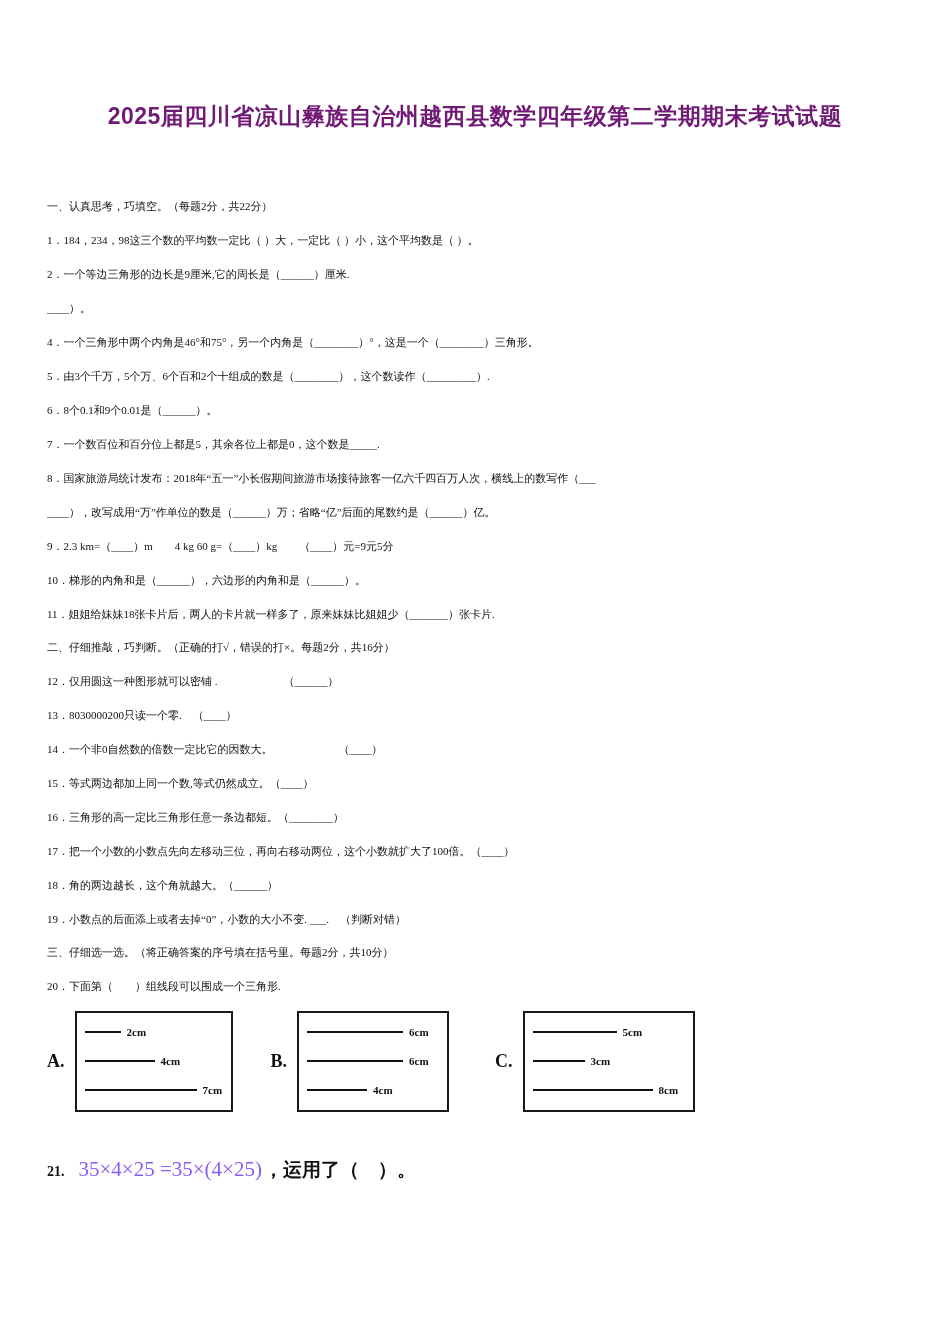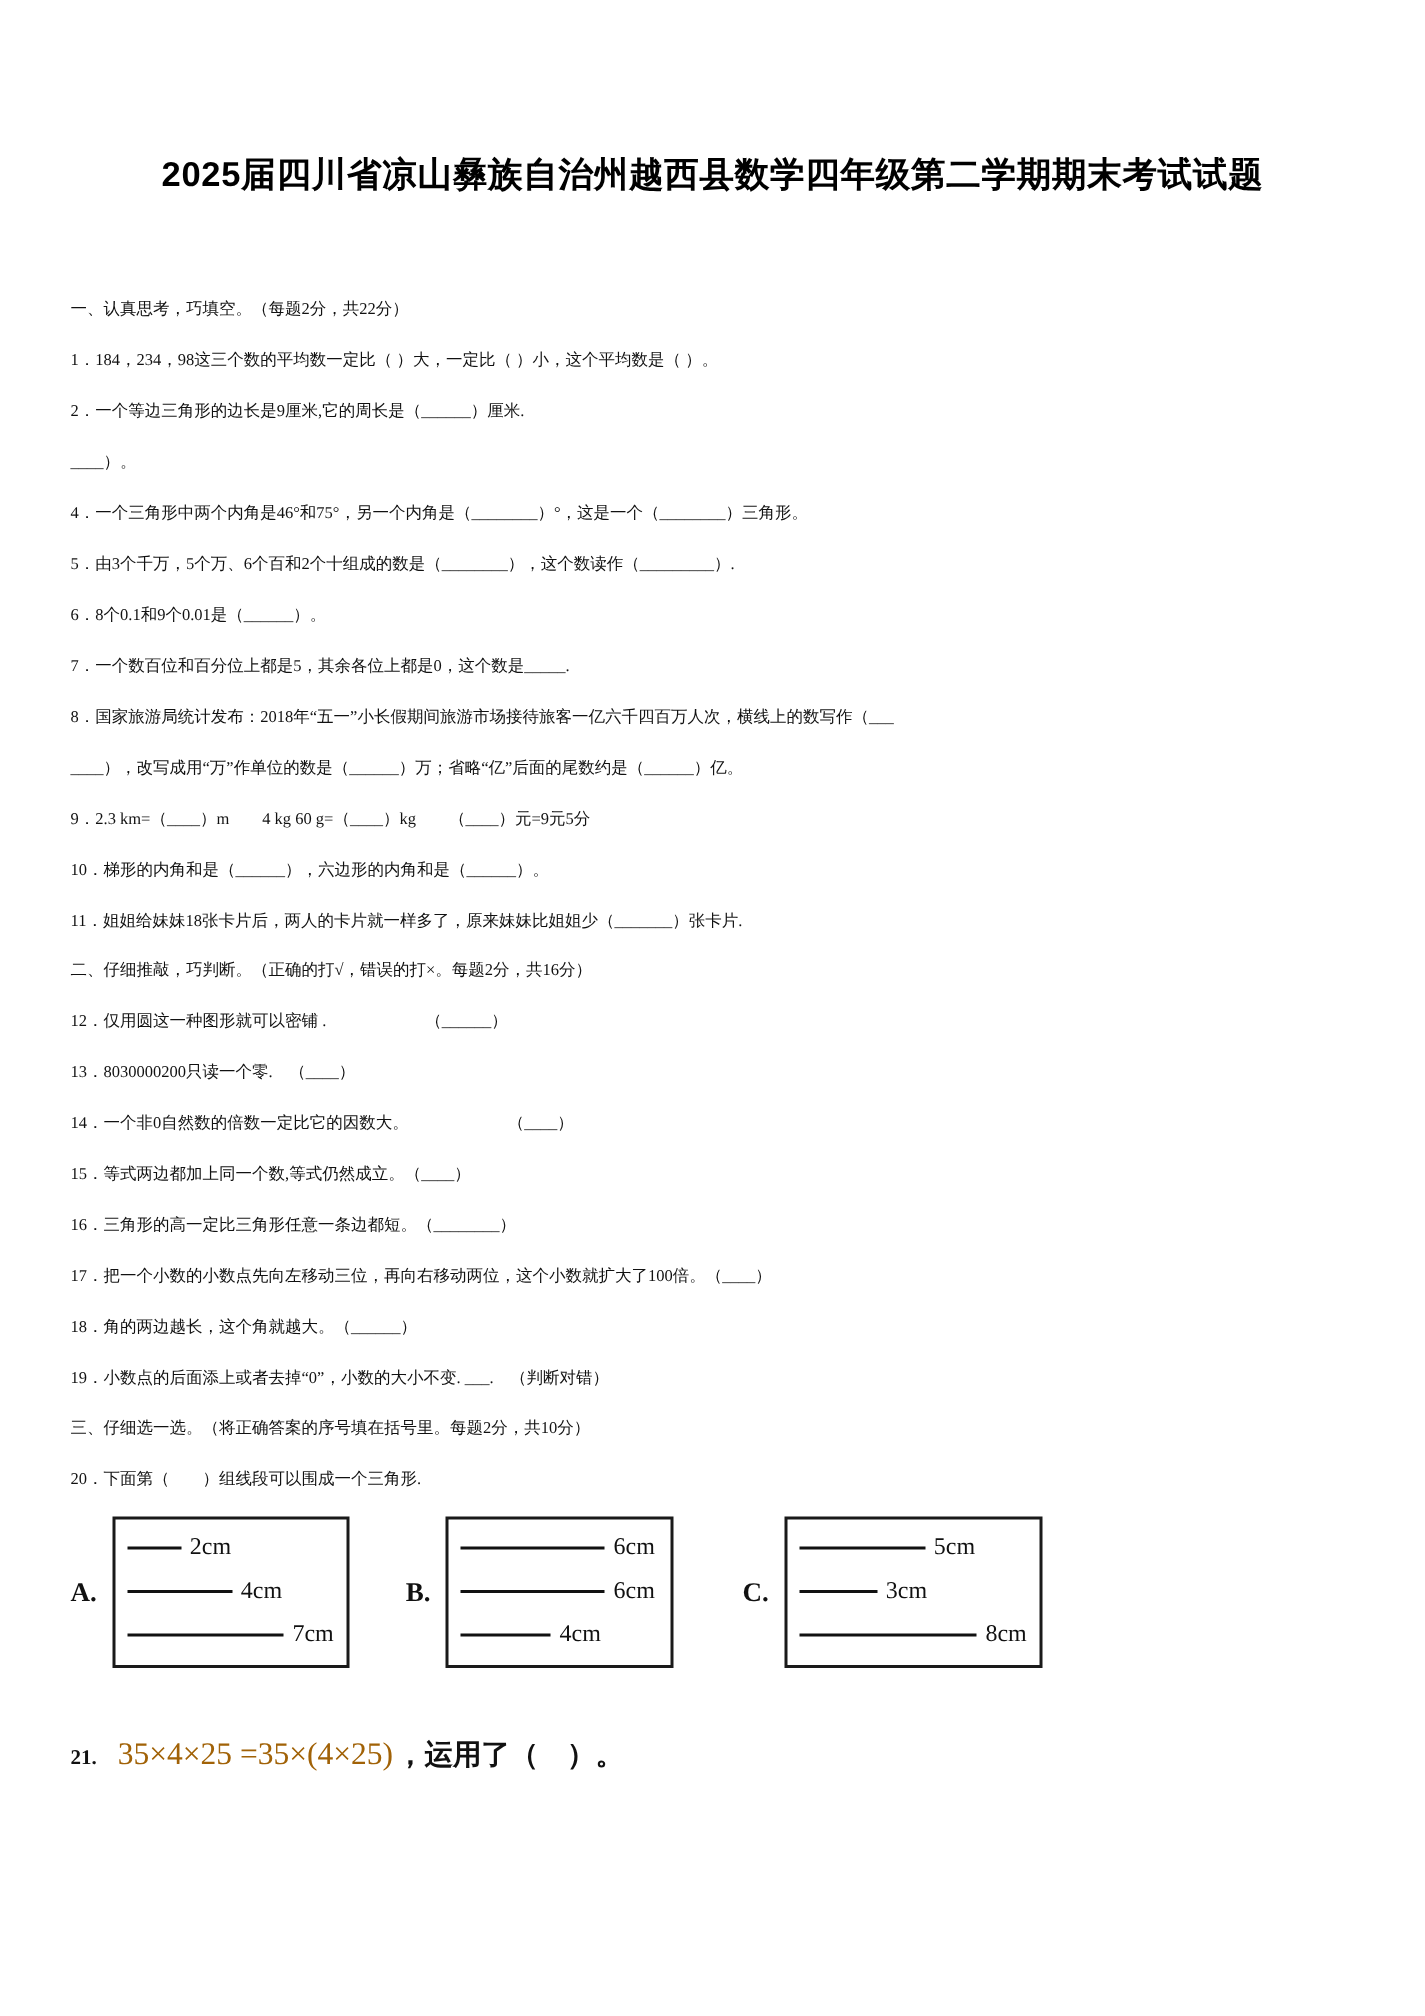--- a/index.html
+++ b/index.html
@@ -1,47 +1,47 @@
 <!DOCTYPE html>
 <html><head>
 <meta charset="utf-8">
 <style>
   html,body{margin:0;padding:0;background:#ffffff;}
   body{width:950px;height:1344px;font-family:"Liberation Serif",serif;color:#111;}
   .page{position:relative;width:950px;height:1344px;overflow:hidden;background:#fff;}
   .title{position:absolute;top:101px;left:0;width:100%;text-align:center;margin:0;
-         font-family:"Liberation Sans",sans-serif;font-size:23px;font-weight:800;color:#000000;letter-spacing:.5px;}
+         font-family:"Liberation Sans",sans-serif;font-size:23px;font-weight:800;color:#701a75;letter-spacing:.5px;}
   .content{position:absolute;top:190px;left:47px;width:868px;}
   .line{margin:0;font-size:11px;font-weight:400;line-height:34px;white-space:nowrap;}
   .sec{line-height:33px;}
   .options-row{display:flex;align-items:center;margin-top:6px;height:104px;}
   .option{display:flex;align-items:center;}
   .opt-label{font-size:18px;font-weight:700;margin-right:10px;}
   .opt-box{border:2px solid #1a1a1a;padding:5px 8px;}
   .seg{display:flex;align-items:center;height:29px;}
   .seg-line{display:inline-block;border-top:2.5px solid #111;margin-right:6px;}
-  .seg-text{font-size:16px;font-weight:400;}
+  .seg-text{font-size:11px;font-weight:700;}
   
   .opt-a .opt-box{width:138px;}
   .opt-b .opt-box{width:132px;margin-left:0;}
   .opt-c .opt-box{width:152px;}
   .opt-b{margin-left:38px;}
   .opt-c{margin-left:46px;}
   .opt-a .s1 .seg-line{width:36px}
   .opt-a .s2 .seg-line{width:70px}
   .opt-a .s3 .seg-line{width:112px}
   .opt-b .s1 .seg-line{width:96px}
   .opt-b .s2 .seg-line{width:96px}
   .opt-b .s3 .seg-line{width:60px}
   .opt-c .s1 .seg-line{width:84px}
   .opt-c .s2 .seg-line{width:52px}
   .opt-c .s3 .seg-line{width:120px}
   .q21{display:flex;align-items:baseline;margin-top:44px;}
   .q21-no{font-size:14px;font-weight:700;}
-  .q21-formula{font-family:"Liberation Serif",serif;font-weight:400;color:#a16207;font-size:21px;margin-left:14px;}
+  .q21-formula{font-family:"Liberation Serif",serif;font-weight:400;color:#8b5cf6;font-size:21px;margin-left:14px;}
   .q21-tail{font-size:19px;font-weight:700;margin-left:2px;}
 </style>
 </head>
 <body>
 
 <div class="page">
   <h1 class="title">2025届四川省凉山彝族自治州越西县数学四年级第二学期期末考试试题</h1>
 
   <div class="content">
     <p class="line sec">一、认真思考，巧填空。（每题2分，共22分）</p>

